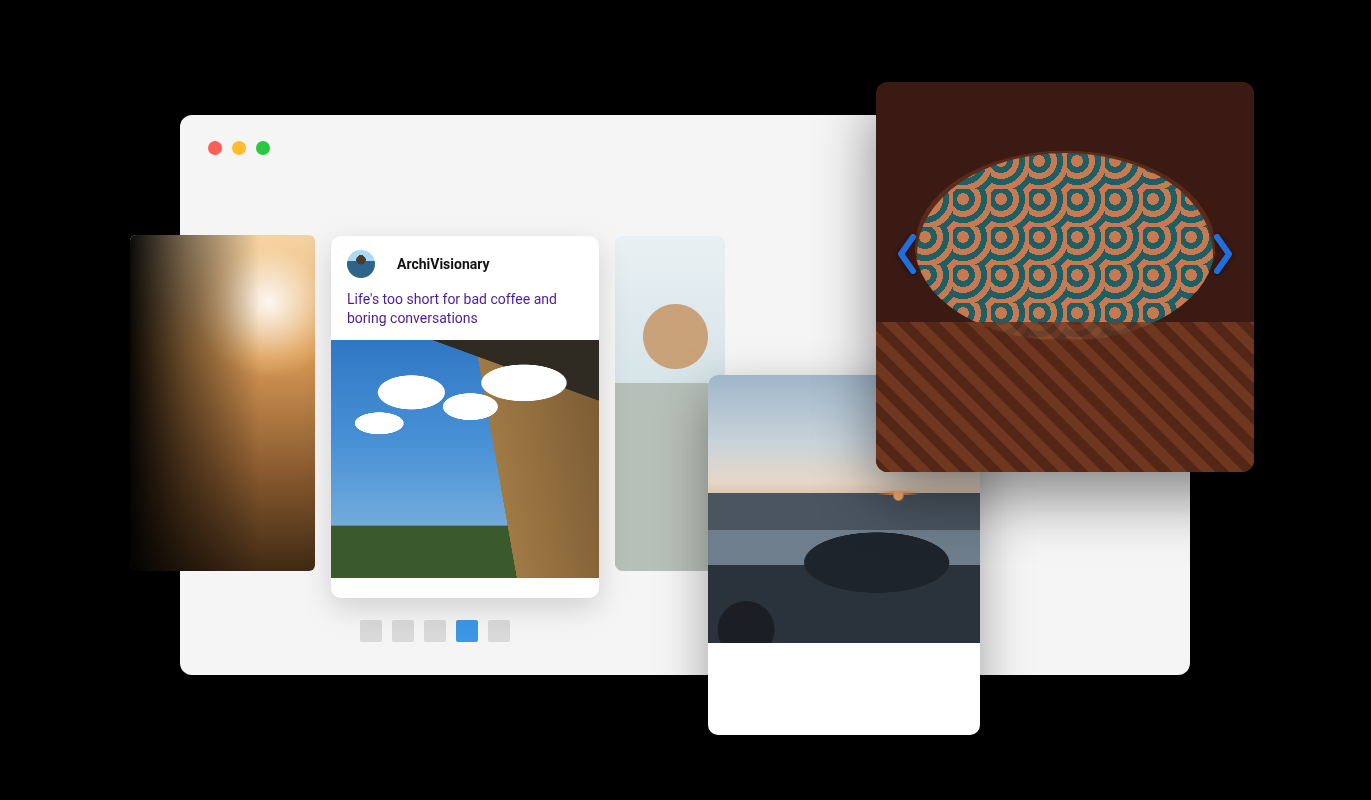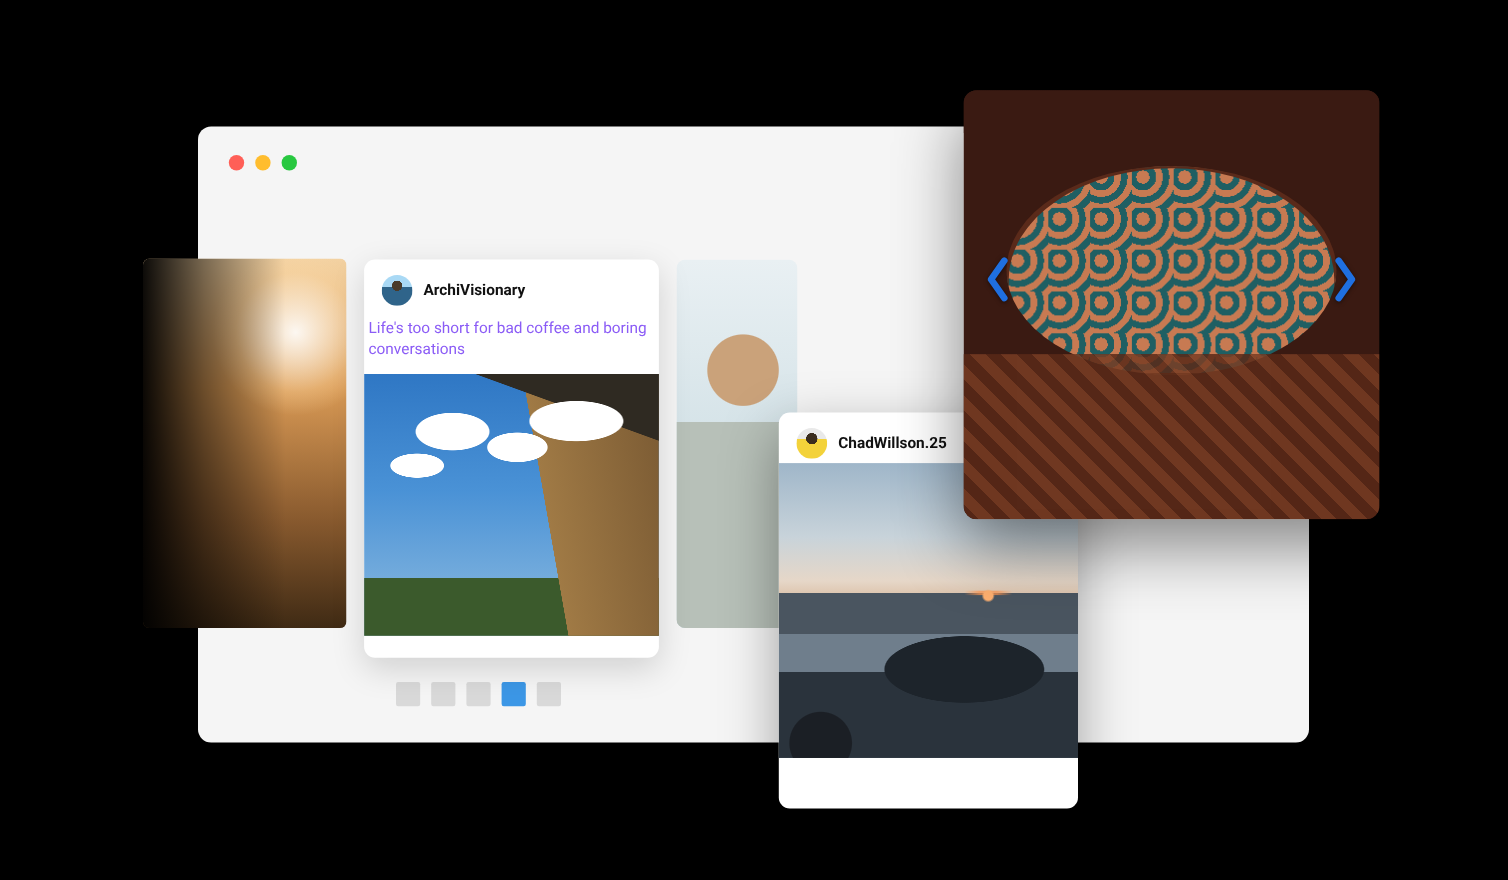--- a/index.html
+++ b/index.html
@@ -61,22 +61,22 @@
     overflow: hidden;
     z-index: 8;
   }
   .card-header { display: flex; align-items: center; gap: 10px; padding: 14px 16px 4px; }
   .avatar { width: 28px; height: 28px; border-radius: 50%; background: #ddd; overflow: hidden; }
   .avatar1-bg {
     background:
       radial-gradient(circle at 50% 35%, #4a3b2a 0 20%, transparent 21%),
       linear-gradient(180deg, #a9d9f5 0 40%, #2f648a 40% 100%);
   }
-  .username { font-weight: 700; font-size: 14px; color: #111; }
-  .caption { padding: 8px 4px 12px; font-size: 14px; line-height: 1.35; color: #8b5cf6; }
+  .username { font-weight: 700; font-size: 14px; color: #111; margin-left: 12px; }
+  .caption { padding: 8px 4px 12px; font-size: 14px; line-height: 1.35; color: #4c1d95; margin-left: 12px; }
   .card1-img {
     height: 238px;
     background:
       
       radial-gradient(ellipse 55px 28px at 30% 22%, #fff 0 60%, transparent 62%),
       radial-gradient(ellipse 45px 22px at 52% 28%, #fff 0 60%, transparent 62%),
       radial-gradient(ellipse 70px 30px at 72% 18%, #fff 0 60%, transparent 62%),
       radial-gradient(ellipse 40px 18px at 18% 35%, #fff 0 60%, transparent 62%),
       
       linear-gradient(200deg, #2f2a22 0 18%, transparent 18.2%),
@@ -241,24 +241,20 @@
 
   <div class="pager">
     <div class="pg"></div>
     <div class="pg"></div>
     <div class="pg"></div>
     <div class="pg active"></div>
     <div class="pg"></div>
   </div>
 
   <div class="card2">
-    <div class="card-header">
-      <div class="avatar avatar2-bg"></div>
-      <div class="username">ChadWillson.25</div>
-    </div>
     <div class="card2-img"></div>
   </div>
 
   <div class="ornate">
     <div class="ornate-bg"></div>
     <div class="ornate-tiles"></div>
     <div class="ornate-lower"></div>
     <div class="ornate-arrow left">
       <svg width="22" height="42" viewBox="0 0 22 42">
         <polyline points="17,4 5,21 17,38" fill="none" stroke="#1f6fe0" stroke-width="6" stroke-linecap="round" stroke-linejoin="round"></polyline>

